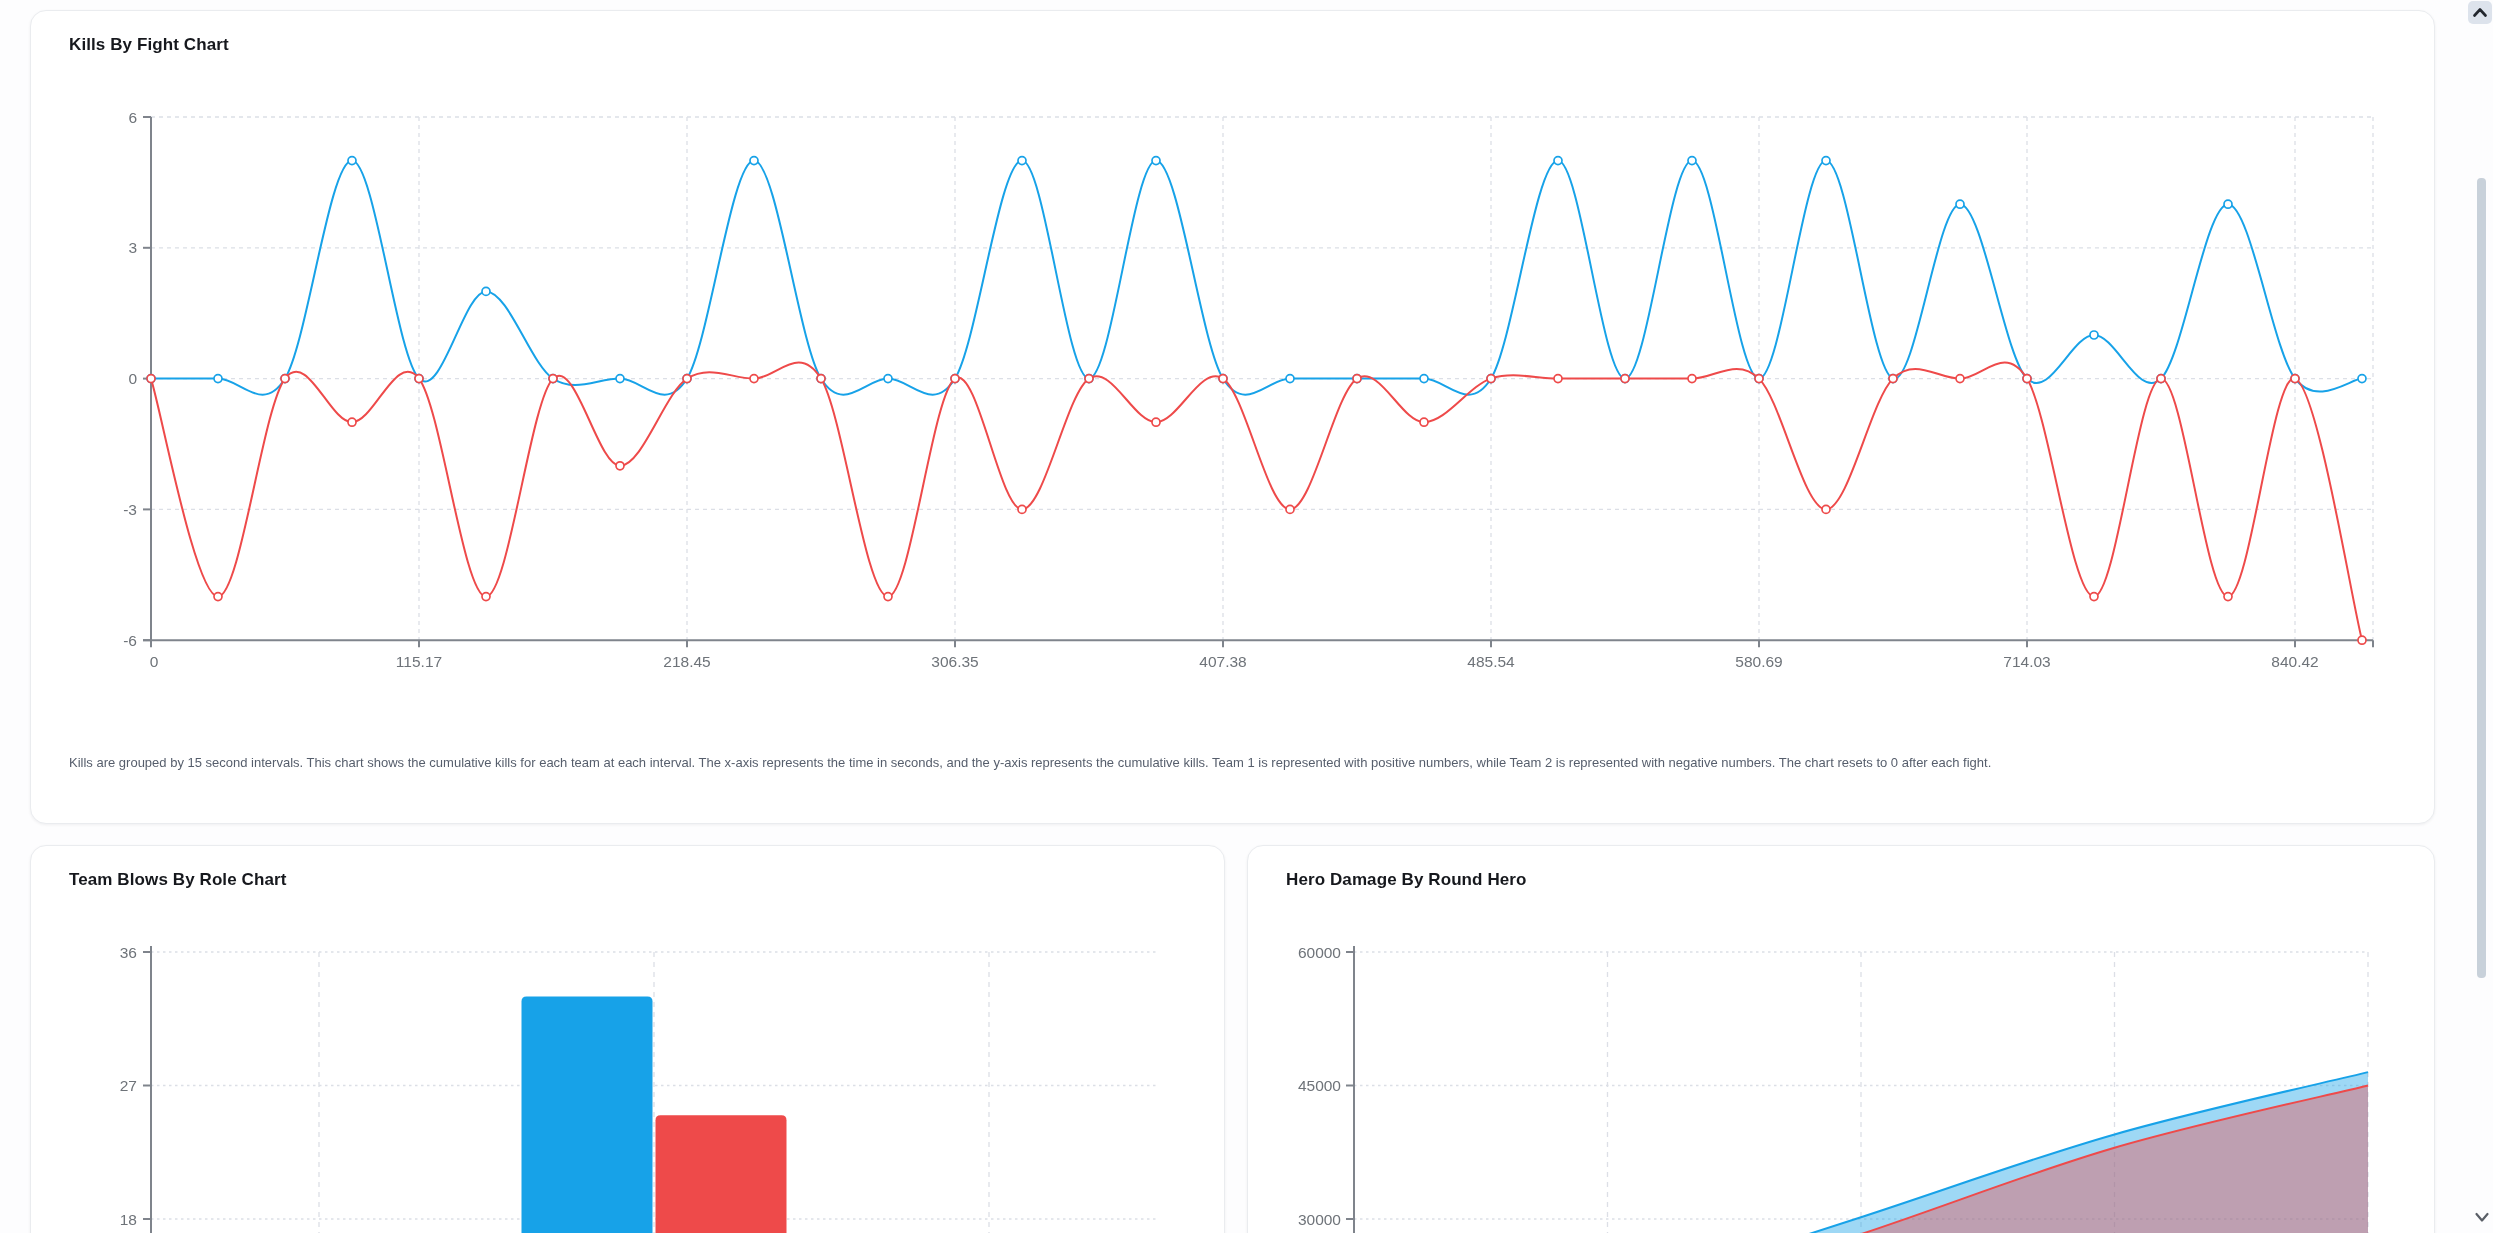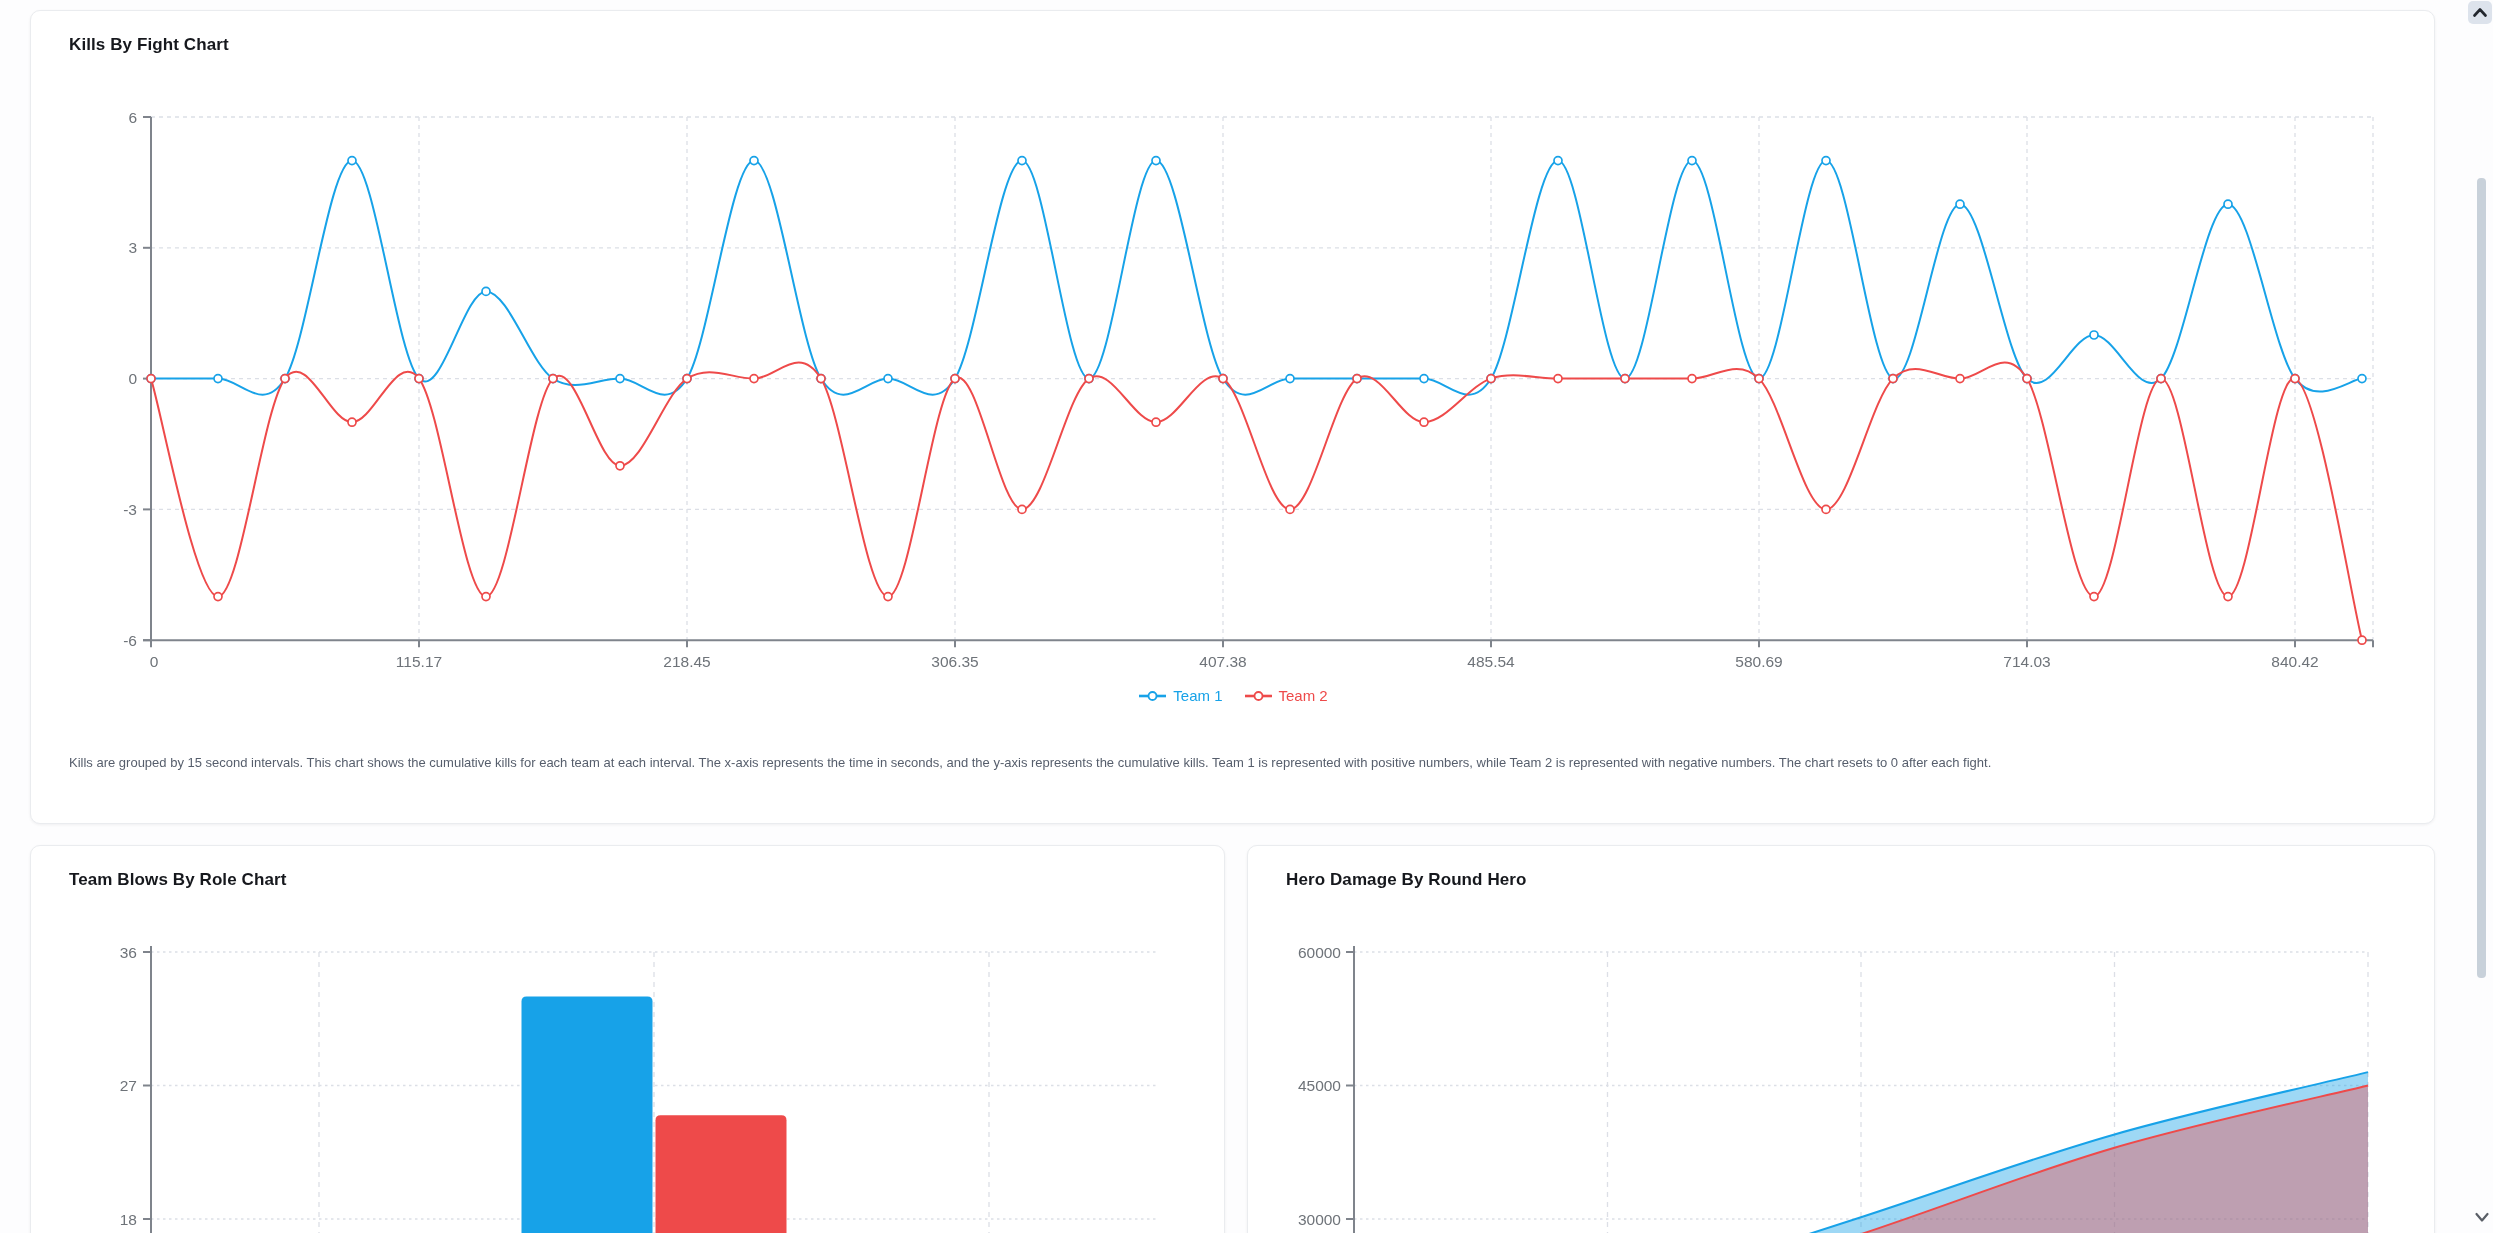--- a/index.html
+++ b/index.html
@@ -1,21 +1,21 @@
 <!DOCTYPE html>
 <html><head>
 <meta charset="utf-8">
 <style>
   html,body{margin:0;padding:0;}
   body{
     width:2493px;height:1233px;overflow:hidden;position:relative;
     background:#fdfdfe;font-family:"Liberation Sans",sans-serif;
   }
   .card{
-    position:absolute;background:#ffffff;border:1px solid #eaecef;border-radius:10px;
+    position:absolute;background:#ffffff;border:1px solid #eaecef;border-radius:16px;
     box-shadow:0 1px 3px rgba(16,24,40,.06);box-sizing:border-box;
   }
   #card-kills{left:30px;top:10px;width:2405px;height:814px;}
   #card-roles{left:30px;top:845px;width:1195px;height:600px;}
   #card-damage{left:1247px;top:845px;width:1188px;height:600px;}
   .card-title{
     position:absolute;left:38px;top:24px;font-size:17px;font-weight:700;color:#16181d;
     letter-spacing:.1px;
   }
   .chart-svg{position:absolute;left:0;top:0;}
@@ -154,36 +154,20 @@
       <circle cx="1825" cy="508.40000000000003" r="4" fill="#fff" stroke="#ee4a4a" stroke-width="1.7"></circle>
       <circle cx="1892" cy="377.6" r="4" fill="#fff" stroke="#ee4a4a" stroke-width="1.7"></circle>
       <circle cx="1959" cy="377.6" r="4" fill="#fff" stroke="#ee4a4a" stroke-width="1.7"></circle>
       <circle cx="2026" cy="377.6" r="4" fill="#fff" stroke="#ee4a4a" stroke-width="1.7"></circle>
       <circle cx="2093" cy="595.6" r="4" fill="#fff" stroke="#ee4a4a" stroke-width="1.7"></circle>
       <circle cx="2160" cy="377.6" r="4" fill="#fff" stroke="#ee4a4a" stroke-width="1.7"></circle>
       <circle cx="2227" cy="595.6" r="4" fill="#fff" stroke="#ee4a4a" stroke-width="1.7"></circle>
       <circle cx="2294" cy="377.6" r="4" fill="#fff" stroke="#ee4a4a" stroke-width="1.7"></circle>
       <circle cx="2361" cy="639.2" r="4" fill="#fff" stroke="#ee4a4a" stroke-width="1.7"></circle>
     </svg>
-  <div class="legend" id="kills-legend">
-      <div class="legend-item">
-        <svg width="27" height="12" viewBox="0 0 27 12">
-         <line x1="0" y1="6" x2="27" y2="6" stroke="#17a2e8" stroke-width="2.6"></line>
-         <circle cx="13.5" cy="6" r="4" fill="#fff" stroke="#17a2e8" stroke-width="1.8"></circle>
-       </svg>
-       <span class="legend-label" style="color:#17a2e8">Team 1</span>
-      </div>
-      <div class="legend-item">
-        <svg width="27" height="12" viewBox="0 0 27 12">
-         <line x1="0" y1="6" x2="27" y2="6" stroke="#ee4a4a" stroke-width="2.6"></line>
-         <circle cx="13.5" cy="6" r="4" fill="#fff" stroke="#ee4a4a" stroke-width="1.8"></circle>
-       </svg>
-       <span class="legend-label" style="color:#ee4a4a">Team 2</span>
-      </div>
-    </div>
   <div class="description">Kills are grouped by 15 second intervals. This chart shows the cumulative kills for each team at each interval. The x-axis represents the time in seconds, and the y-axis represents the cumulative kills. Team 1 is represented with positive numbers, while Team 2 is represented with negative numbers. The chart resets to 0 after each fight.</div>
 </div>
 
 <div class="card" id="card-roles">
   <div class="card-title">Team Blows By Role Chart</div>
   <svg class="chart-svg" id="svg-roles" width="1193" height="598" viewBox="30 845 1193 598">
       <line x1="318" y1="951" x2="318" y2="1443" stroke="#dcdfe6" stroke-width="1.3" stroke-dasharray="5 5"></line>
       <line x1="653" y1="951" x2="653" y2="1443" stroke="#dcdfe6" stroke-width="1.3" stroke-dasharray="5 5"></line>
       <line x1="988" y1="951" x2="988" y2="1443" stroke="#dcdfe6" stroke-width="1.3" stroke-dasharray="5 5"></line>
       <line x1="150" y1="951" x2="1157" y2="951" stroke="#dcdfe6" stroke-width="1.3" stroke-dasharray="2.5 3.5"></line>

